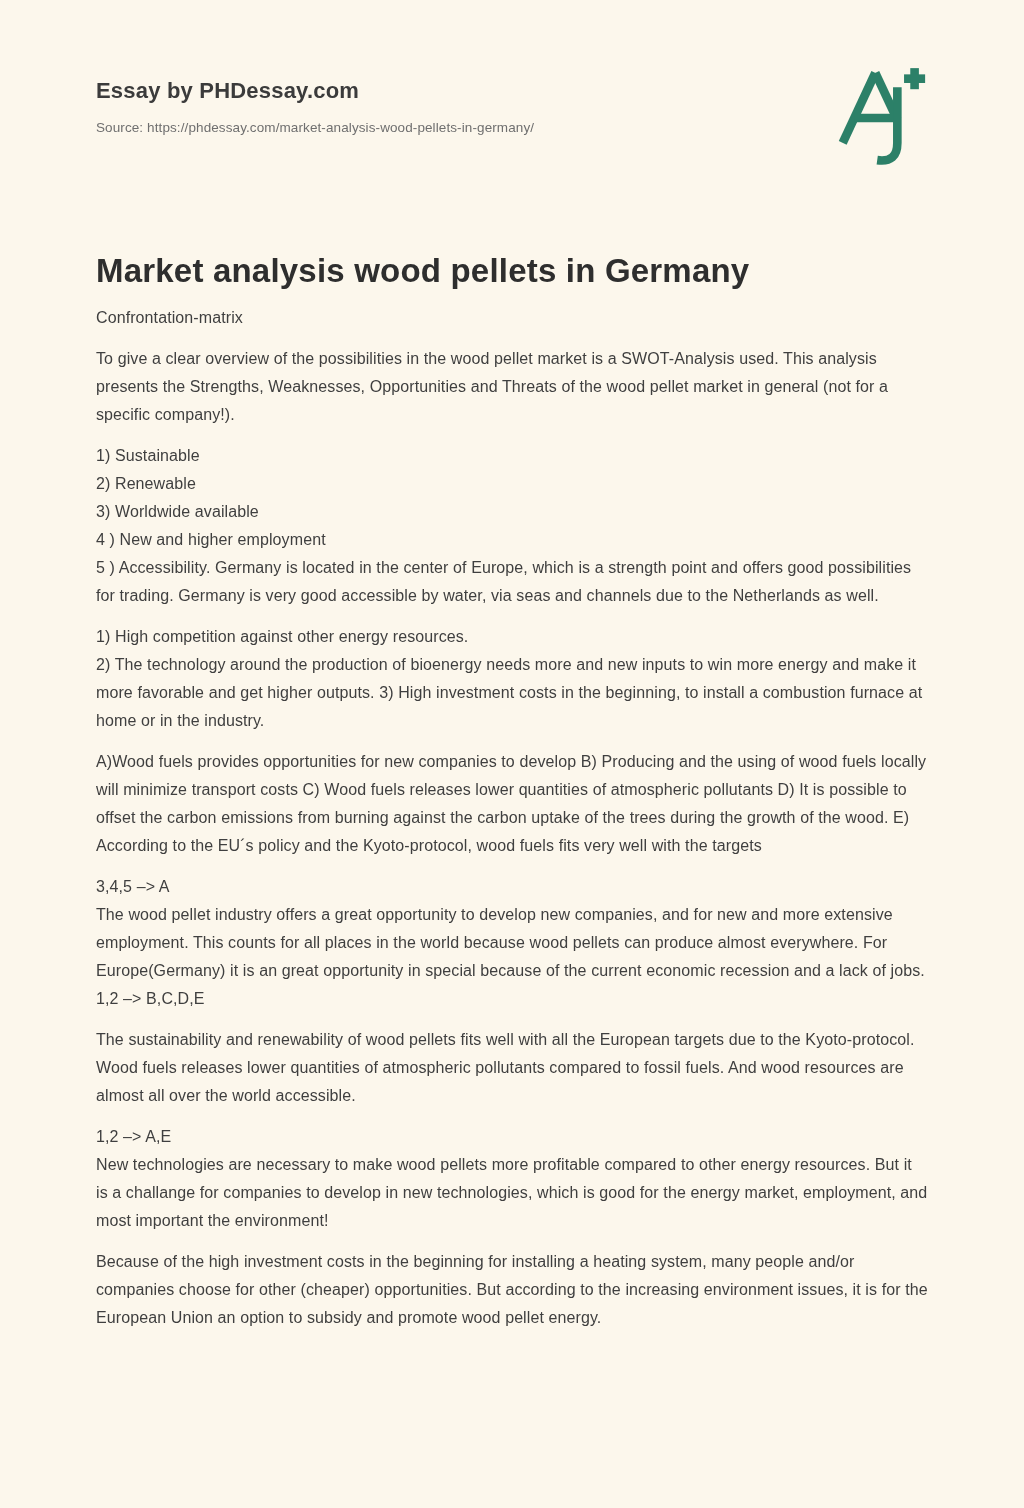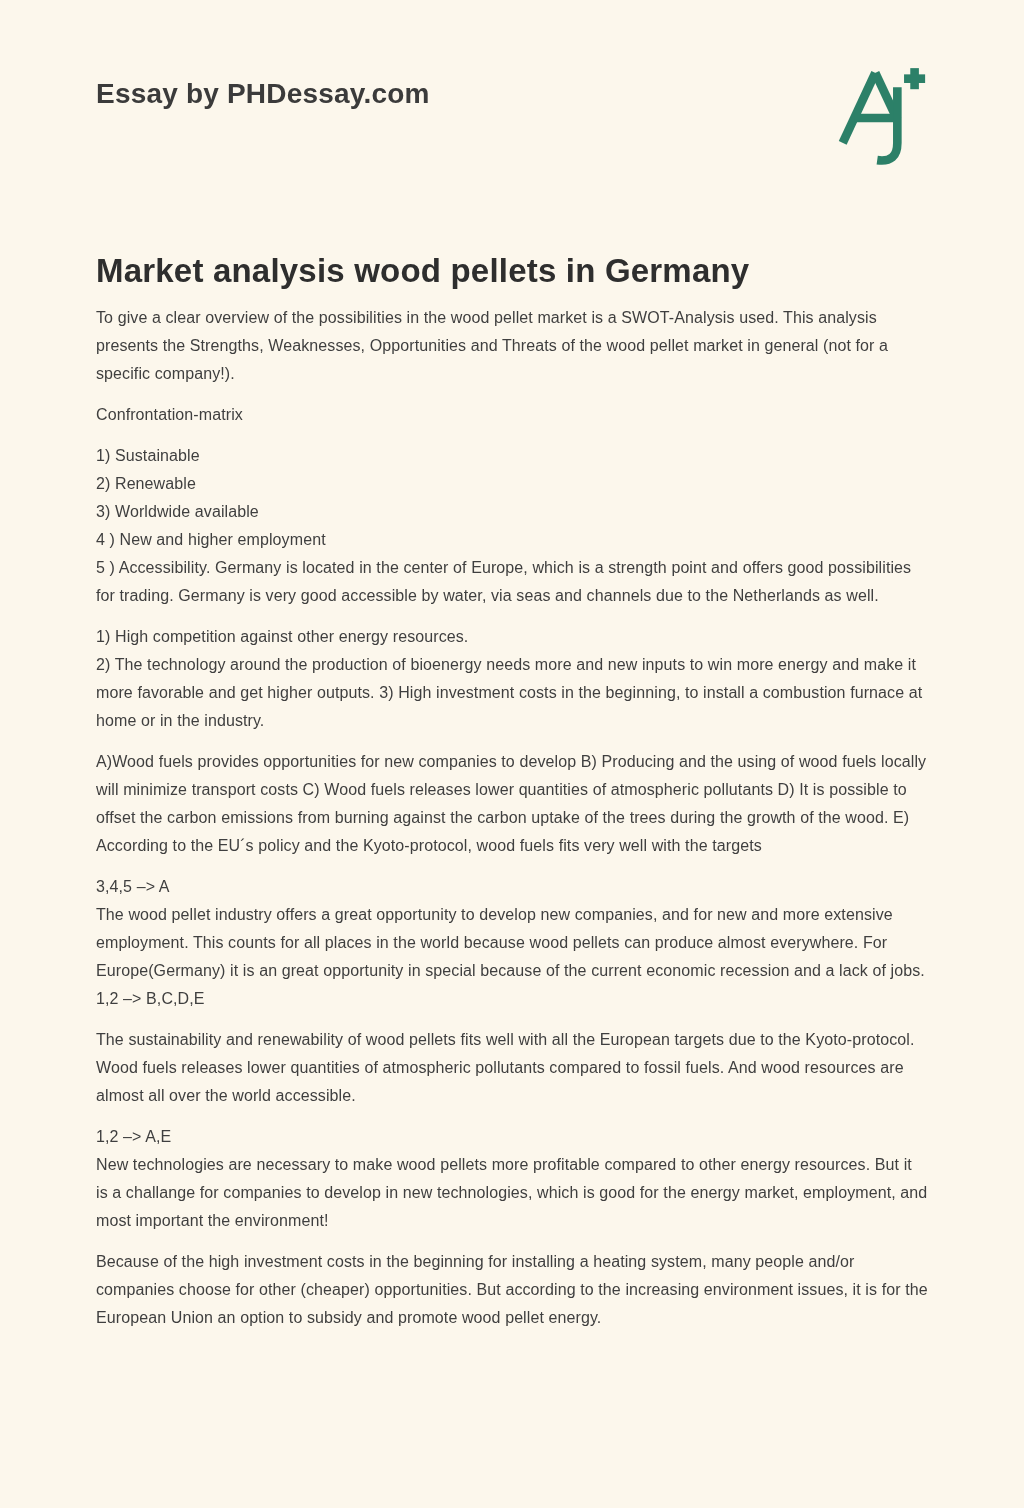--- a/index.html
+++ b/index.html
@@ -17,21 +17,21 @@
     padding: 70px 96px 0 96px;
     background: #fcf7ec;
     overflow: hidden;
   }
   .header {
     display: flex;
     justify-content: space-between;
     align-items: flex-start;
   }
   .byline {
-    font-size: 28px;
+    font-size: 22px;
     font-weight: 700;
     color: #3b3b3b;
     letter-spacing: 0.2px;
     padding-top: 8px;
   }
   .source {
     margin-top: 16px;
     font-size: 13.5px;
     color: #6f6f6f;
     letter-spacing: 0.1px;
@@ -66,40 +66,45 @@
   }
 </style>
 </head>
 <body>
 
 <div class="page">
 
   <div class="header">
     <div class="header-text">
       <div class="byline">Essay by PHDessay.com</div>
+      <div class="source">
+        <span>Source:</span>
+        <span> </span>
+        <a class="source-url">https://phdessay.com/market-analysis-wood-pellets-in-germany/</a>
+      </div>
     </div>
     <div class="logo">
       <svg viewBox="0 0 96 106" xmlns="http://www.w3.org/2000/svg">
         <g stroke="#2c8068" stroke-width="9" fill="none" stroke-linecap="butt">
           <path d="M7 80 L41 7"></path>
           <path d="M41 7 L64 56"></path>
           <path d="M19 54 L64 54"></path>
           <path d="M64 22 L64 80 Q64 101 43 98"></path>
           <path d="M71 13 L93 13"></path>
           <path d="M82 2 L82 24"></path>
         </g>
       </svg>
     </div>
   </div>
 
   <h1 class="title">Market analysis wood pellets in Germany</h1>
 
   <div class="essay">
+    <p>Confrontation-matrix</p>
     <p>To give a clear overview of the possibilities in the wood pellet market is a SWOT-Analysis used. This analysis presents the Strengths, Weaknesses, Opportunities and Threats of the wood pellet market in general (not for a specific company!).</p>
-    <p>Confrontation-matrix</p>
     <p>1) Sustainable
 2) Renewable
 3) Worldwide available
 4 ) New and higher employment
 5 ) Accessibility. Germany is located in the center of Europe, which is a strength point and offers good possibilities for trading. Germany is very good accessible by water, via seas and channels due to the Netherlands as well.</p>
     <p>1) High competition against other energy resources.
 2) The technology around the production of bioenergy needs more and new inputs to win more energy and make it more favorable and get higher outputs. 3) High investment costs in the beginning, to install a combustion furnace at home or in the industry.</p>
     <p>A)Wood fuels provides opportunities for new companies to develop B) Producing and the using of wood fuels locally will minimize transport costs C) Wood fuels releases lower quantities of atmospheric pollutants D) It is possible to offset the carbon emissions from burning against the carbon uptake of the trees during the growth of the wood. E) According to the EU´s policy and the Kyoto-protocol, wood fuels fits very well with the targets</p>
     <p>3,4,5 –&gt; A
 The wood pellet industry offers a great opportunity to develop new companies, and for new and more extensive employment. This counts for all places in the world because wood pellets can produce almost everywhere. For Europe(Germany) it is an great opportunity in special because of the current economic recession and a lack of jobs. 1,2 –&gt; B,C,D,E</p>

